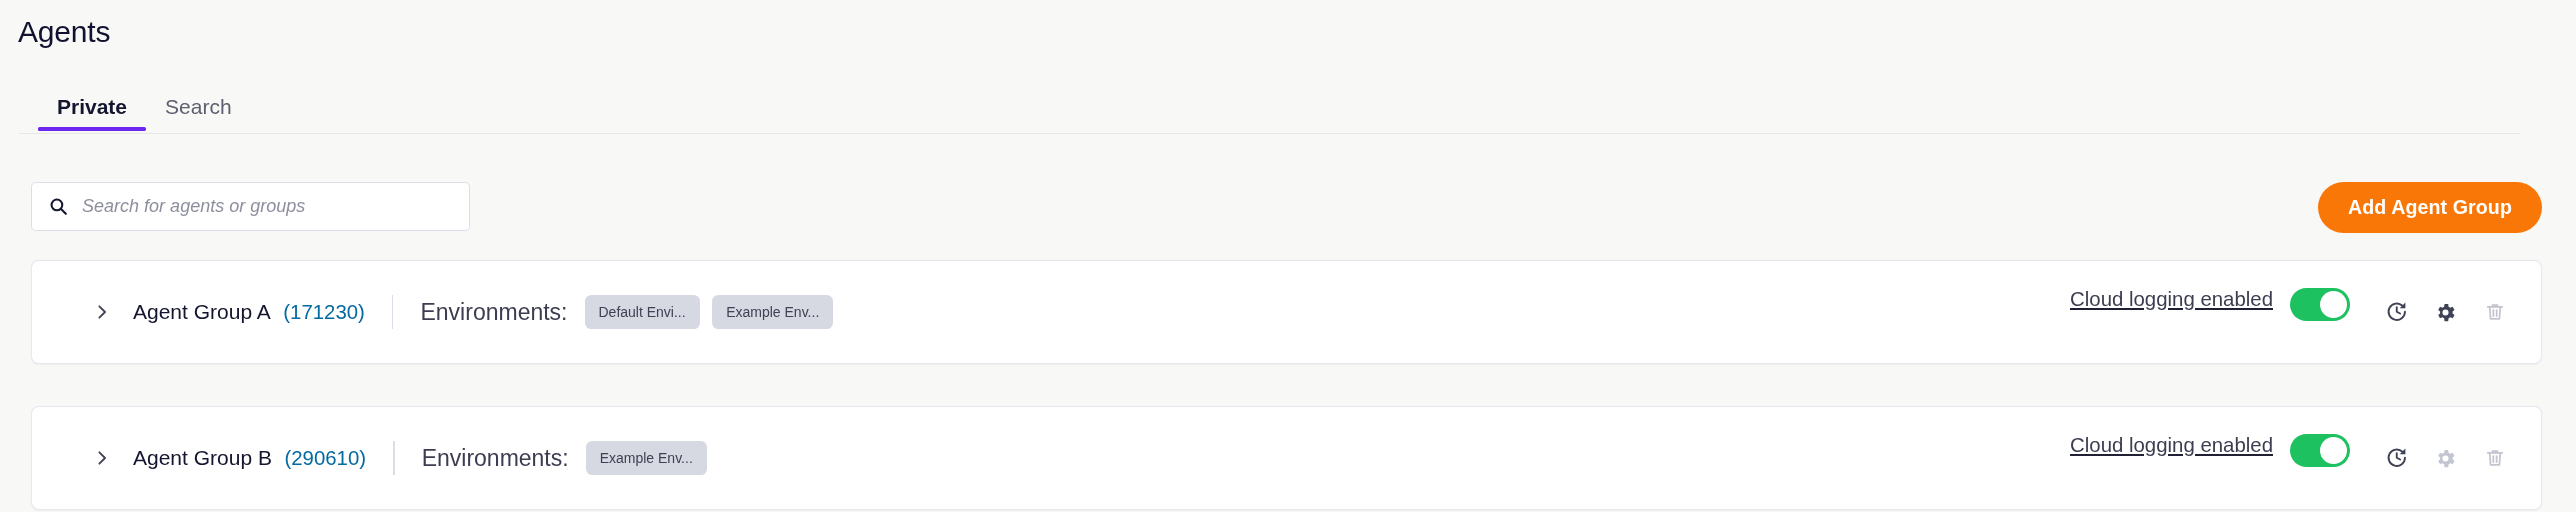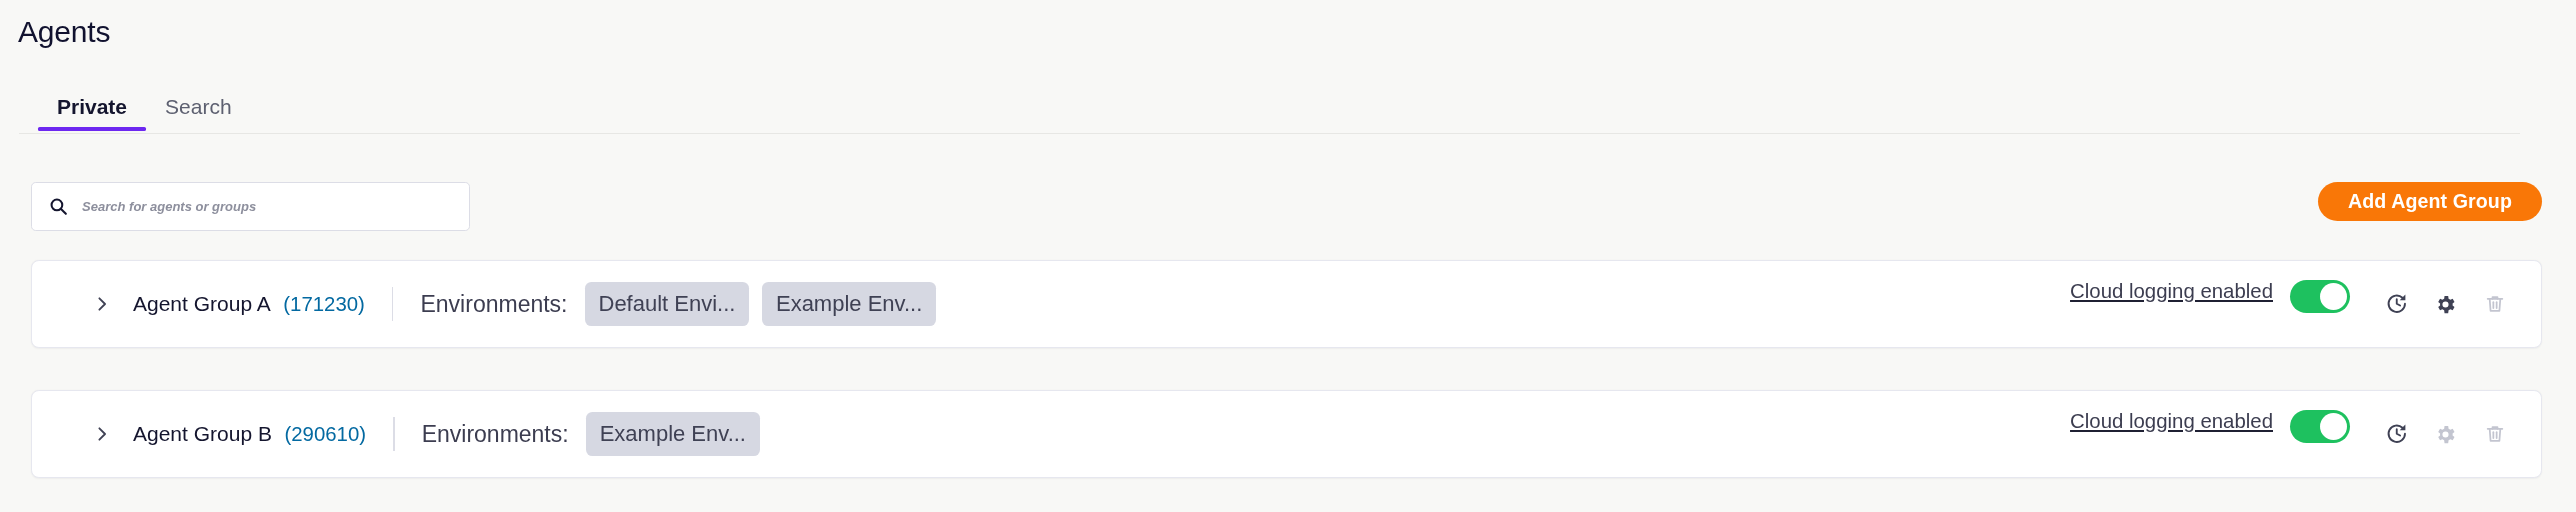--- a/index.html
+++ b/index.html
@@ -97,37 +97,36 @@
     width: 20.4px;
     height: 20.4px;
     flex: 0 0 auto;
     display: block;
   }
   .search-input {
     border: none;
     outline: none;
     background: transparent;
     font-family: "Liberation Sans", sans-serif;
-    font-size: 13px;
+    font-size: 18px;
     font-style: italic;
     color: #0f172a;
     width: 100%;
     padding: 0;
-    font-weight: bold;
   }
   .search-input::placeholder {
     color: #8d8f9d;
     font-style: italic;
     opacity: 1;
   }
   .add-btn {
     position: absolute;
     right: 0;
     top: 0;
-    height: 39px;
+    height: 51px;
     padding: 12px 30px;
     background: #f97707;
     color: #ffffff;
     font-size: 19.6px;
     font-weight: 700;
     border: none;
     border-radius: 27px;
     cursor: pointer;
     font-family: "Liberation Sans", sans-serif;
     letter-spacing: 0.1px;
@@ -140,21 +139,21 @@
     position: absolute;
     left: 31px;
     top: 260px;
     width: 2511px;
   }
   .group-card {
     background: #ffffff;
     border: 1.6px solid #e6e7ef;
     border-radius: 7.8px;
     box-shadow: 0 0.8px 1.6px rgba(30, 32, 60, 0.05);
-    height: 88px;
+    height: 104px;
     box-sizing: border-box;
     display: flex;
     align-items: center;
     padding: 0 22px 0 56px;
     margin-bottom: 42px;
     position: relative;
   }
   .chevron {
     position: absolute;
     left: 61px;
@@ -195,21 +194,21 @@
     margin-right: 17px;
   }
   .chips {
     display: flex;
     align-items: center;
     gap: 12.5px;
   }
   .chip {
     background: #d6d8e2;
     color: #3f4154;
-    font-size: 22px;
+    font-size: 14px;
     border-radius: 6.3px;
     padding: 8.6px 14px;
     white-space: nowrap;
     cursor: pointer;
   }
   .group-right {
     margin-left: auto;
     display: flex;
     gap: 0;
     text-decoration: underline;

